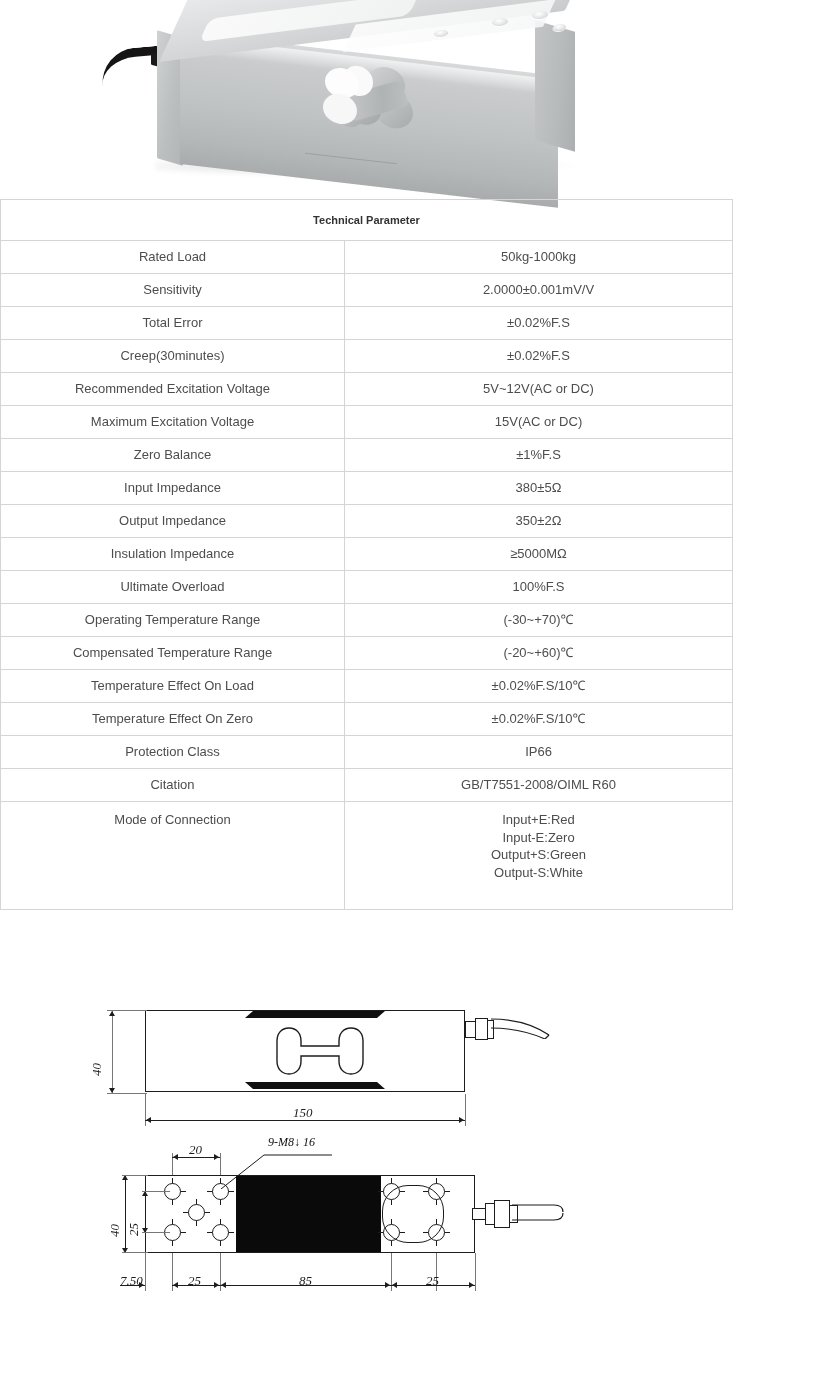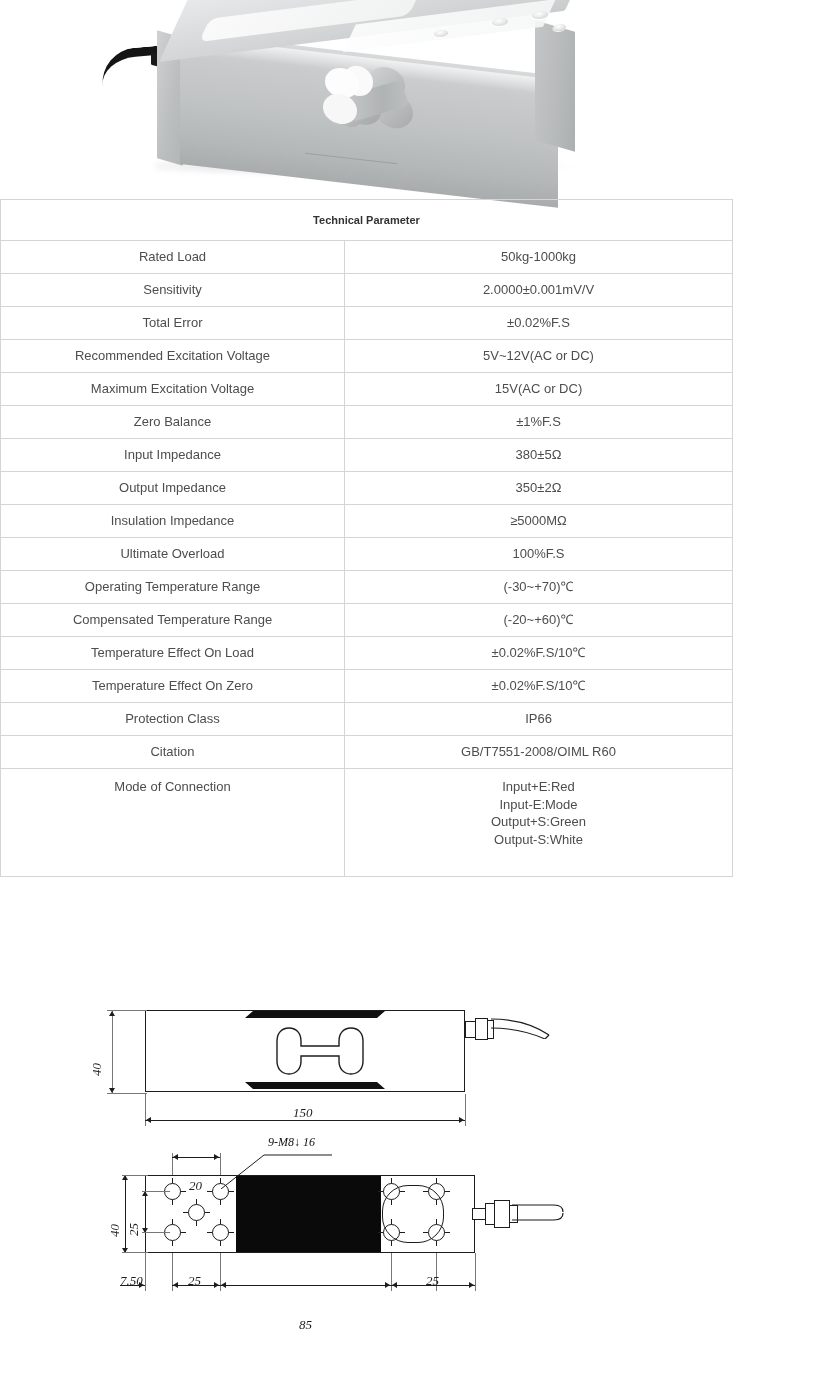--- a/index.html
+++ b/index.html
@@ -411,20 +411,25 @@
         <td>Sensitivity</td>
         <td>2.0000±0.001mV/V</td>
         <td class="pad-cell pad-blank"></td>
       </tr>
       <tr>
         <td>Total Error</td>
         <td>±0.02%F.S</td>
         <td class="pad-cell pad-blank"></td>
       </tr>
       <tr>
+        <td>Creep(30minutes)</td>
+        <td>±0.02%F.S</td>
+        <td class="pad-cell pad-blank"></td>
+      </tr>
+      <tr>
         <td>Recommended Excitation Voltage</td>
         <td>5V~12V(AC or DC)</td>
         <td class="pad-cell pad-blank"></td>
       </tr>
       <tr>
         <td>Maximum Excitation Voltage</td>
         <td>15V(AC or DC)</td>
         <td class="pad-cell pad-blank"></td>
       </tr>
       <tr>
@@ -479,21 +484,21 @@
       </tr>
       <tr>
         <td>Citation</td>
         <td>GB/T7551-2008/OIML R60</td>
         <td class="pad-cell pad-blank"></td>
       </tr>
       <tr class="row-tall">
         <td>Mode of Connection</td>
         <td class="multi-cell">
           <span class="ln">Input+E:Red</span>
-          <span class="ln">Input-E:Mode</span>
+          <span class="ln">Input-E:Zero</span>
           <span class="ln">Output+S:Green</span>
           <span class="ln">Output-S:White</span>
         </td>
         <td class="pad-cell pad-blank"></td>
       </tr>
     </tbody>
 </table>
 
 <div class="drawings">
 
@@ -601,21 +606,21 @@
         <path d="M9,40 L52,6 L120,6" fill="none" stroke="#1d1d1d" stroke-width="1"></path>
       </svg>
     </div>
     <div class="callout" style="left:148px; top:-20px;">9-M8↓ 16</div>
 
     <div class="extline v" style="left:52px; top:-2px; height:22px;"></div>
     <div class="extline v" style="left:100px; top:-2px; height:22px;"></div>
     <div class="dimline h" style="left:52px; top:2px; width:48px;"></div>
     <div class="arrow left" style="left:53px; top:-1px;"></div>
     <div class="arrow right" style="left:94px; top:-1px;"></div>
-    <div class="dimtxt" style="left:69px; top:-13px;margin-top:36px;">20</div>
+    <div class="dimtxt" style="left:69px; top:-13px;">20</div>
 
     <div class="dimline v" style="left:5px; top:20px; height:78px;"></div>
     <div class="arrow up" style="left:2px; top:20px;"></div>
     <div class="arrow down" style="left:2px; top:93px;"></div>
     <div class="extline h" style="left:2px; top:20px; width:26px;"></div>
     <div class="extline h" style="left:2px; top:97px; width:26px;"></div>
     <div class="dimtxt vert" style="left:3px; top:66px;">40</div>
 
     <div class="dimline v" style="left:25px; top:36px; height:42px;"></div>
     <div class="arrow up" style="left:22px; top:36px;"></div>
@@ -639,16 +644,16 @@
     <div class="arrow right" style="left:19px;  top:127px;"></div>
     <div class="arrow left" style="left:53px;  top:127px;"></div>
     <div class="arrow right" style="left:94px;  top:127px;"></div>
     <div class="arrow left" style="left:101px; top:127px;"></div>
     <div class="arrow right" style="left:265px; top:127px;"></div>
     <div class="arrow left" style="left:272px; top:127px;"></div>
     <div class="arrow right" style="left:349px; top:127px;"></div>
 
     <div class="dimtxt" style="left:0px;   top:118px;">7.50</div>
     <div class="dimtxt" style="left:68px;  top:118px;">25</div>
-    <div class="dimtxt" style="left:179px; top:118px;margin-top:44px;">85</div>
+    <div class="dimtxt" style="left:179px; top:118px;">85</div>
     <div class="dimtxt" style="left:306px; top:118px;">25</div>
   </div>
 </div>
 
 </body></html>

